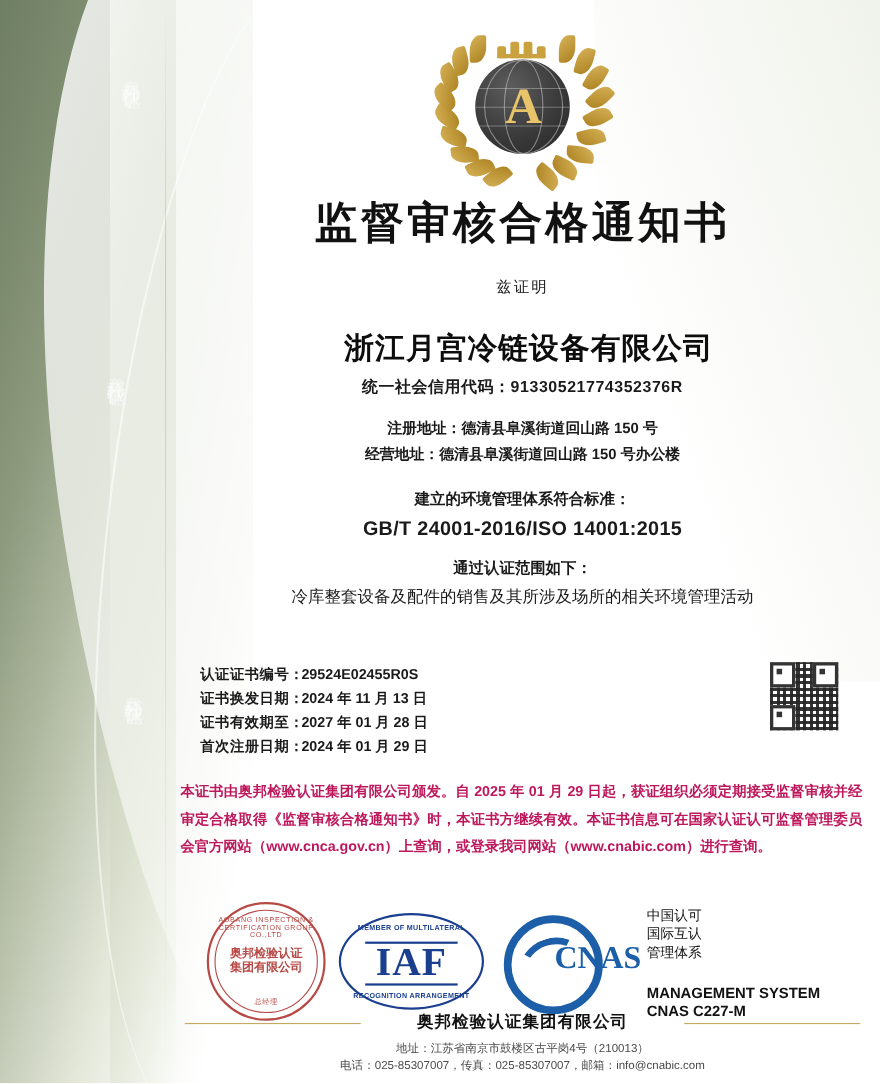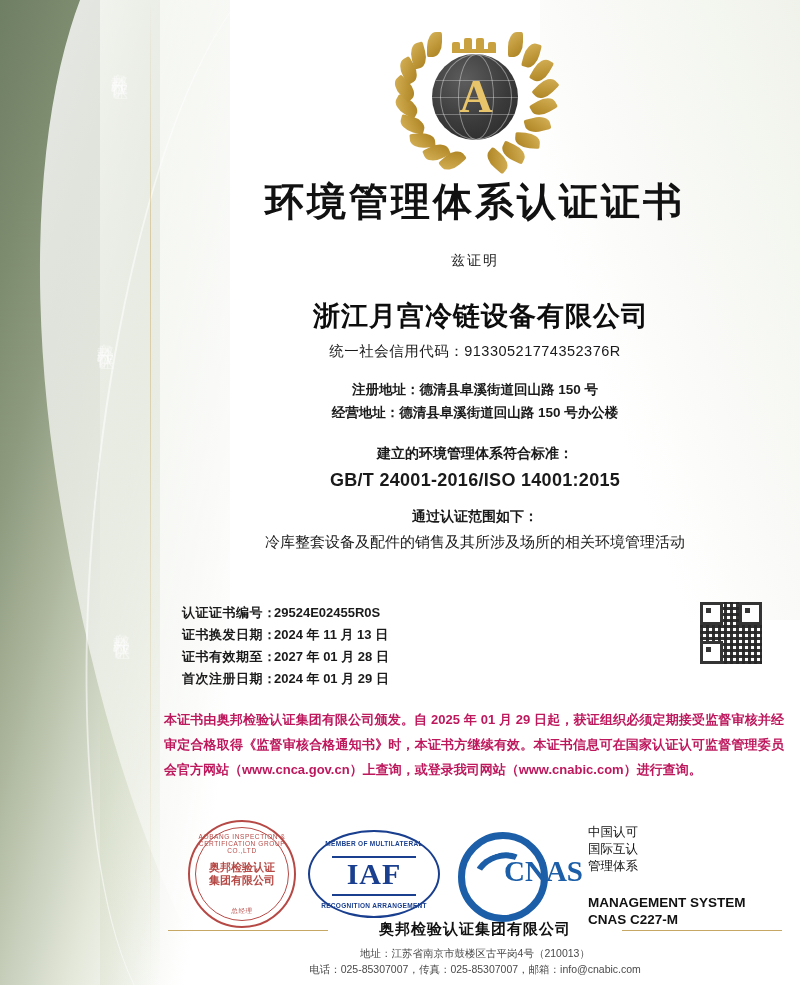--- a/index.html
+++ b/index.html
@@ -211,21 +211,21 @@
     font-size: 27px;
     font-weight: bold;
     letter-spacing: 1px;
     color: #0d0d0d;
     padding-left: 28px;
   }
   .credit-code {
     position: absolute;
     left: 0; right: 0; top: 342px;
     font-size: 14.5px;
-    font-weight: normal;
+    font-weight: bold;
     letter-spacing: .5px;
   }
   .addr1 {
     position: absolute;
     left: 0; right: 0; top: 381px;
     font-size: 13.5px;
     font-weight: bold;
   }
   .addr2 {
     position: absolute;
@@ -366,21 +366,21 @@
     border: 2px solid #1a3f8f;
     background: #fff;
     color: #1a3f8f;
   }
   .iaf .iaf-main {
     position: absolute;
     left: 0; right: 0; top: 26px;
     text-align: center;
     font-family: "Liberation Serif", serif;
     font-weight: bold;
-    font-size: 30px;
+    font-size: 36px;
     letter-spacing: 1px;
     line-height: 32px;
   }
   .iaf .iaf-bar {
     position: absolute;
     left: 22px; right: 22px; top: 24px;
     height: 36px;
     border-top: 2px solid #1a3f8f;
     border-bottom: 2px solid #1a3f8f;
   }
@@ -529,21 +529,21 @@
           <div class="meridian"></div>
           <div class="meridian m2"></div>
           <div class="parallel p1"></div>
           <div class="parallel p2"></div>
           <div class="parallel p3"></div>
           <div class="letter">A</div>
         </div>
       </div>
     </div>
 
-    <div class="cert-title">环境管理体系认证证书</div>
+    <div class="cert-title">监督审核合格通知书</div>
 
     <div class="row hereby">兹证明</div>
     <div class="row company">浙江月宫冷链设备有限公司</div>
 
     <div class="row credit-code">
       <span>统一社会信用代码：</span><span>91330521774352376R</span>
     </div>
 
     <div class="row addr1">
       <span>注册地址：</span><span>德清县阜溪街道回山路 150 号</span>

